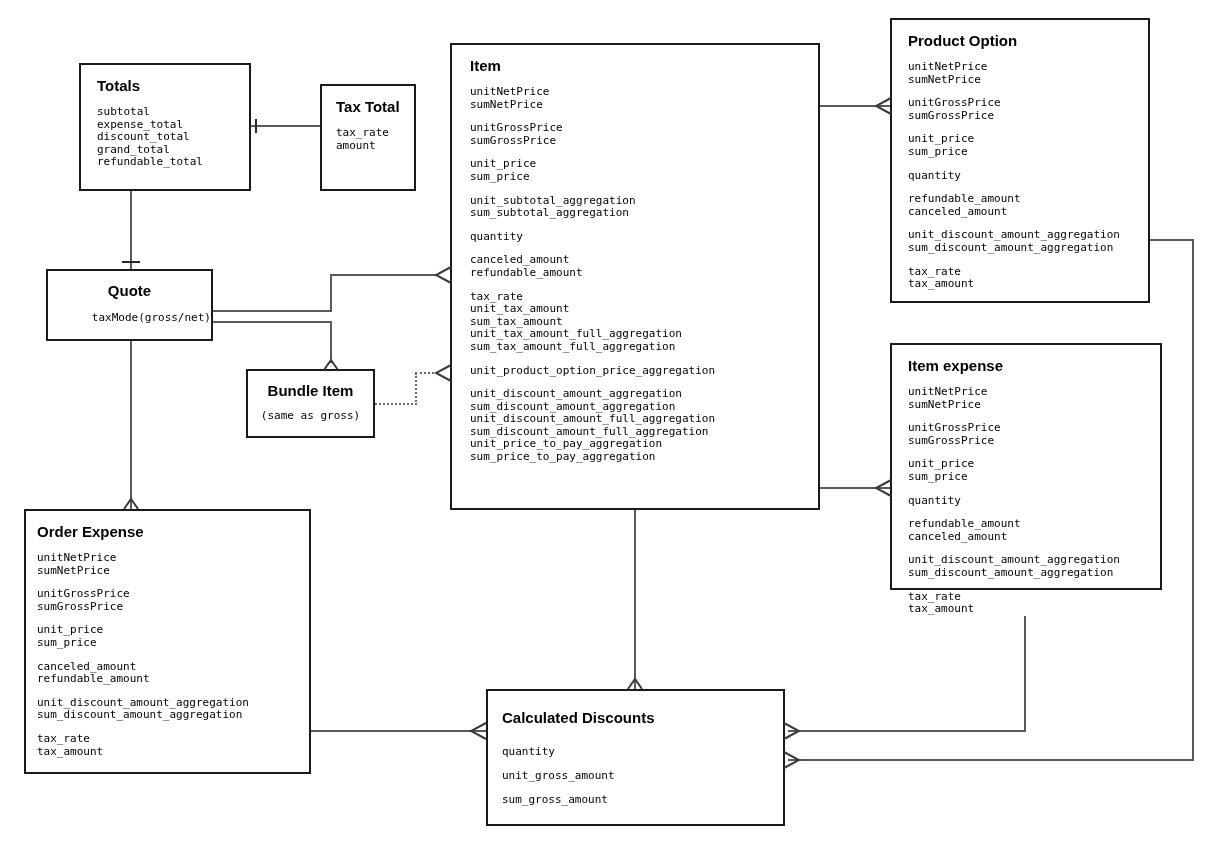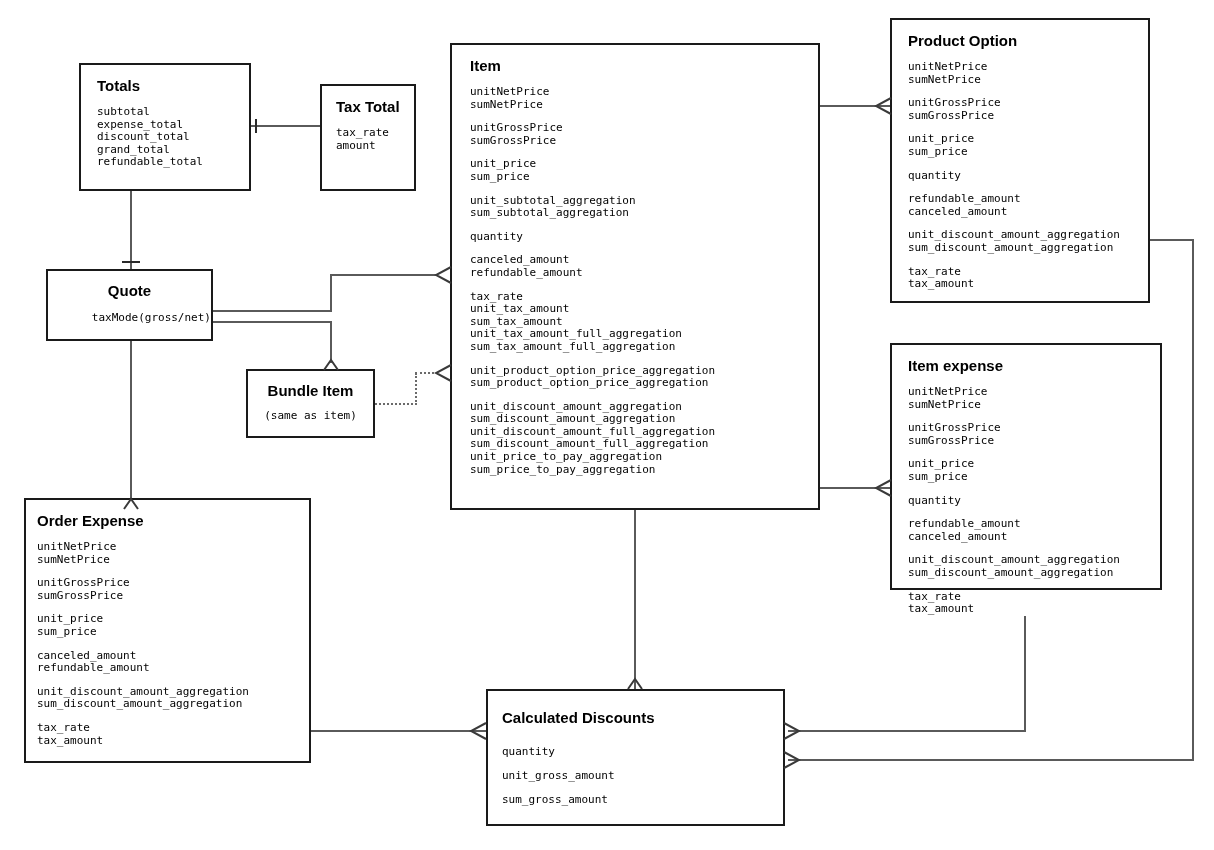--- a/index.html
+++ b/index.html
@@ -225,21 +225,20 @@
       </div>
       <div class="attr-group">
         <div class="attr">tax_rate</div>
         <div class="attr">unit_tax_amount</div>
         <div class="attr">sum_tax_amount</div>
         <div class="attr">unit_tax_amount_full_aggregation</div>
         <div class="attr">sum_tax_amount_full_aggregation</div>
       </div>
       <div class="attr-group">
         <div class="attr">unit_product_option_price_aggregation</div>
-        <div class="attr">sum_product_option_price_aggregation</div>
       </div>
       <div class="attr-group">
         <div class="attr">unit_discount_amount_aggregation</div>
         <div class="attr">sum_discount_amount_aggregation</div>
         <div class="attr">unit_discount_amount_full_aggregation</div>
         <div class="attr">sum_discount_amount_full_aggregation</div>
         <div class="attr">unit_price_to_pay_aggregation</div>
         <div class="attr">sum_price_to_pay_aggregation</div>
       </div>
     </div>
@@ -314,25 +313,25 @@
   <div class="uml-box" style="left:46px; top:269px; width:167px; height:72px; padding:11px 0 0 0;">
     <div class="uml-title center">Quote</div>
     <div style="padding-top:13px;">
       <div class="attr" style="text-align:right;">taxMode(gross/net)</div>
     </div>
   </div>
 
   <div class="uml-box" style="left:246px; top:369px; width:129px; height:69px; padding:11px 0 7px 0;">
     <div class="uml-title center">Bundle Item</div>
     <div style="padding-top:11px;">
-      <div class="attr" style="text-align:center;">(same as item)</div>
-    </div>
-  </div>
-
-  <div class="uml-box" style="left:24px; top:498px; width:287px; height:265px; padding:12px 0 0 11px;">
+      <div class="attr" style="text-align:center;">(same as gross)</div>
+    </div>
+  </div>
+
+  <div class="uml-box" style="left:24px; top:509px; width:287px; height:265px; padding:12px 0 0 11px;">
     <div class="uml-title">Order Expense</div>
     <div class="body-pad">
       <div class="attr-group">
         <div class="attr">unitNetPrice</div>
         <div class="attr">sumNetPrice</div>
       </div>
       <div class="attr-group">
         <div class="attr">unitGrossPrice</div>
         <div class="attr">sumGrossPrice</div>
       </div>

